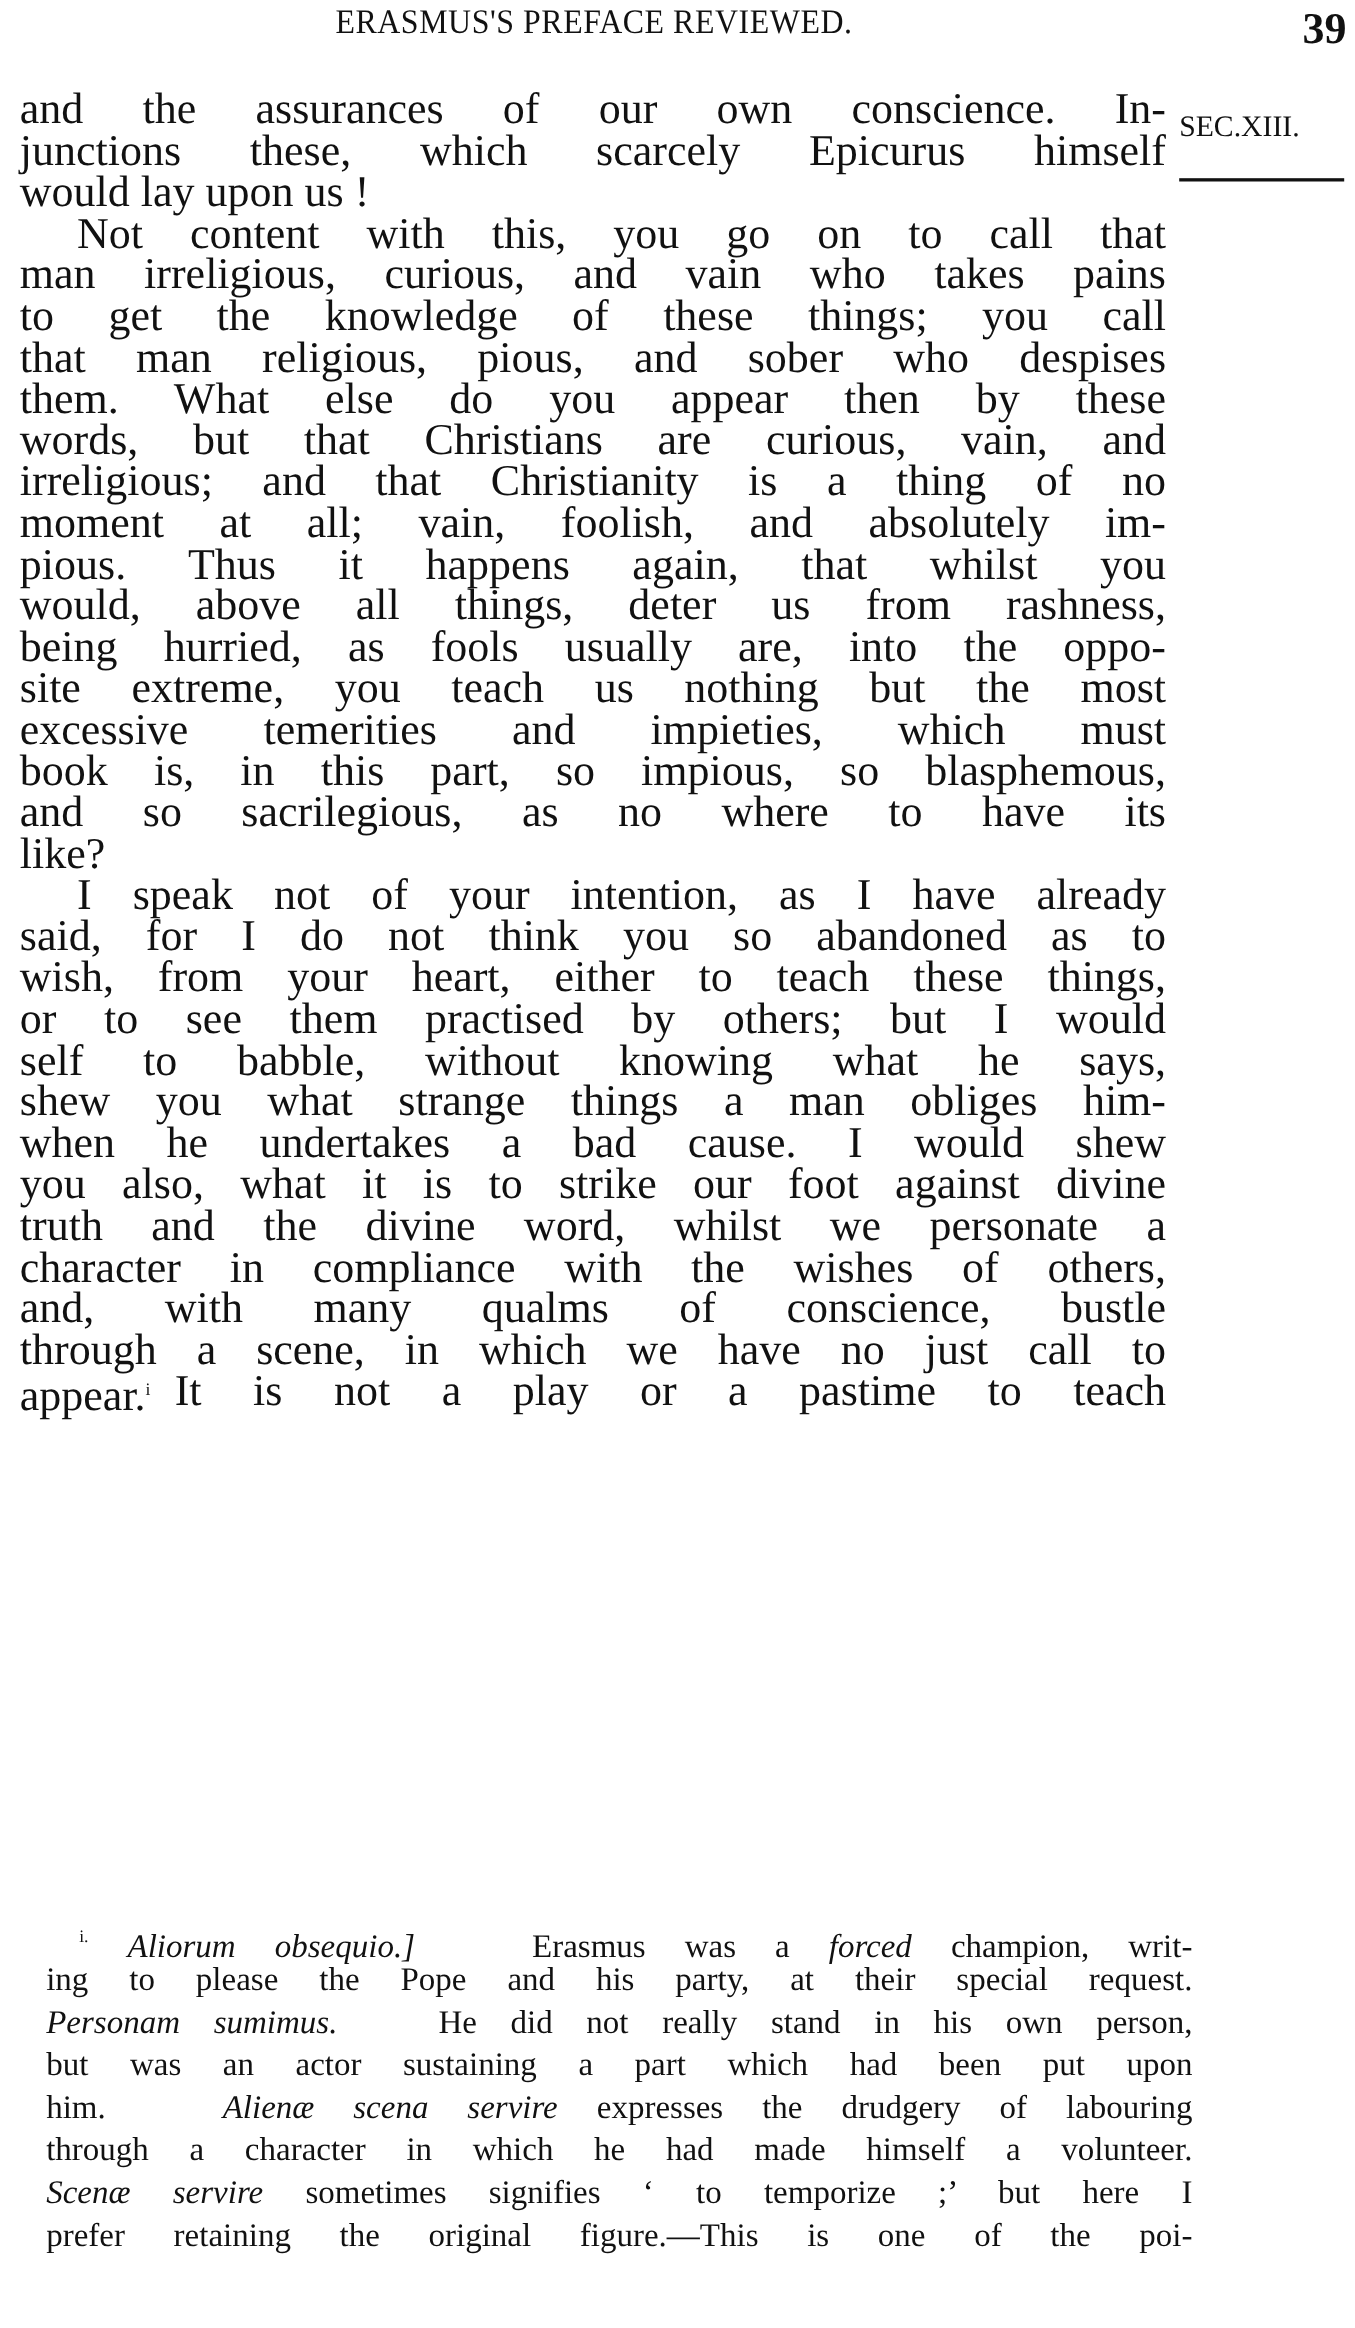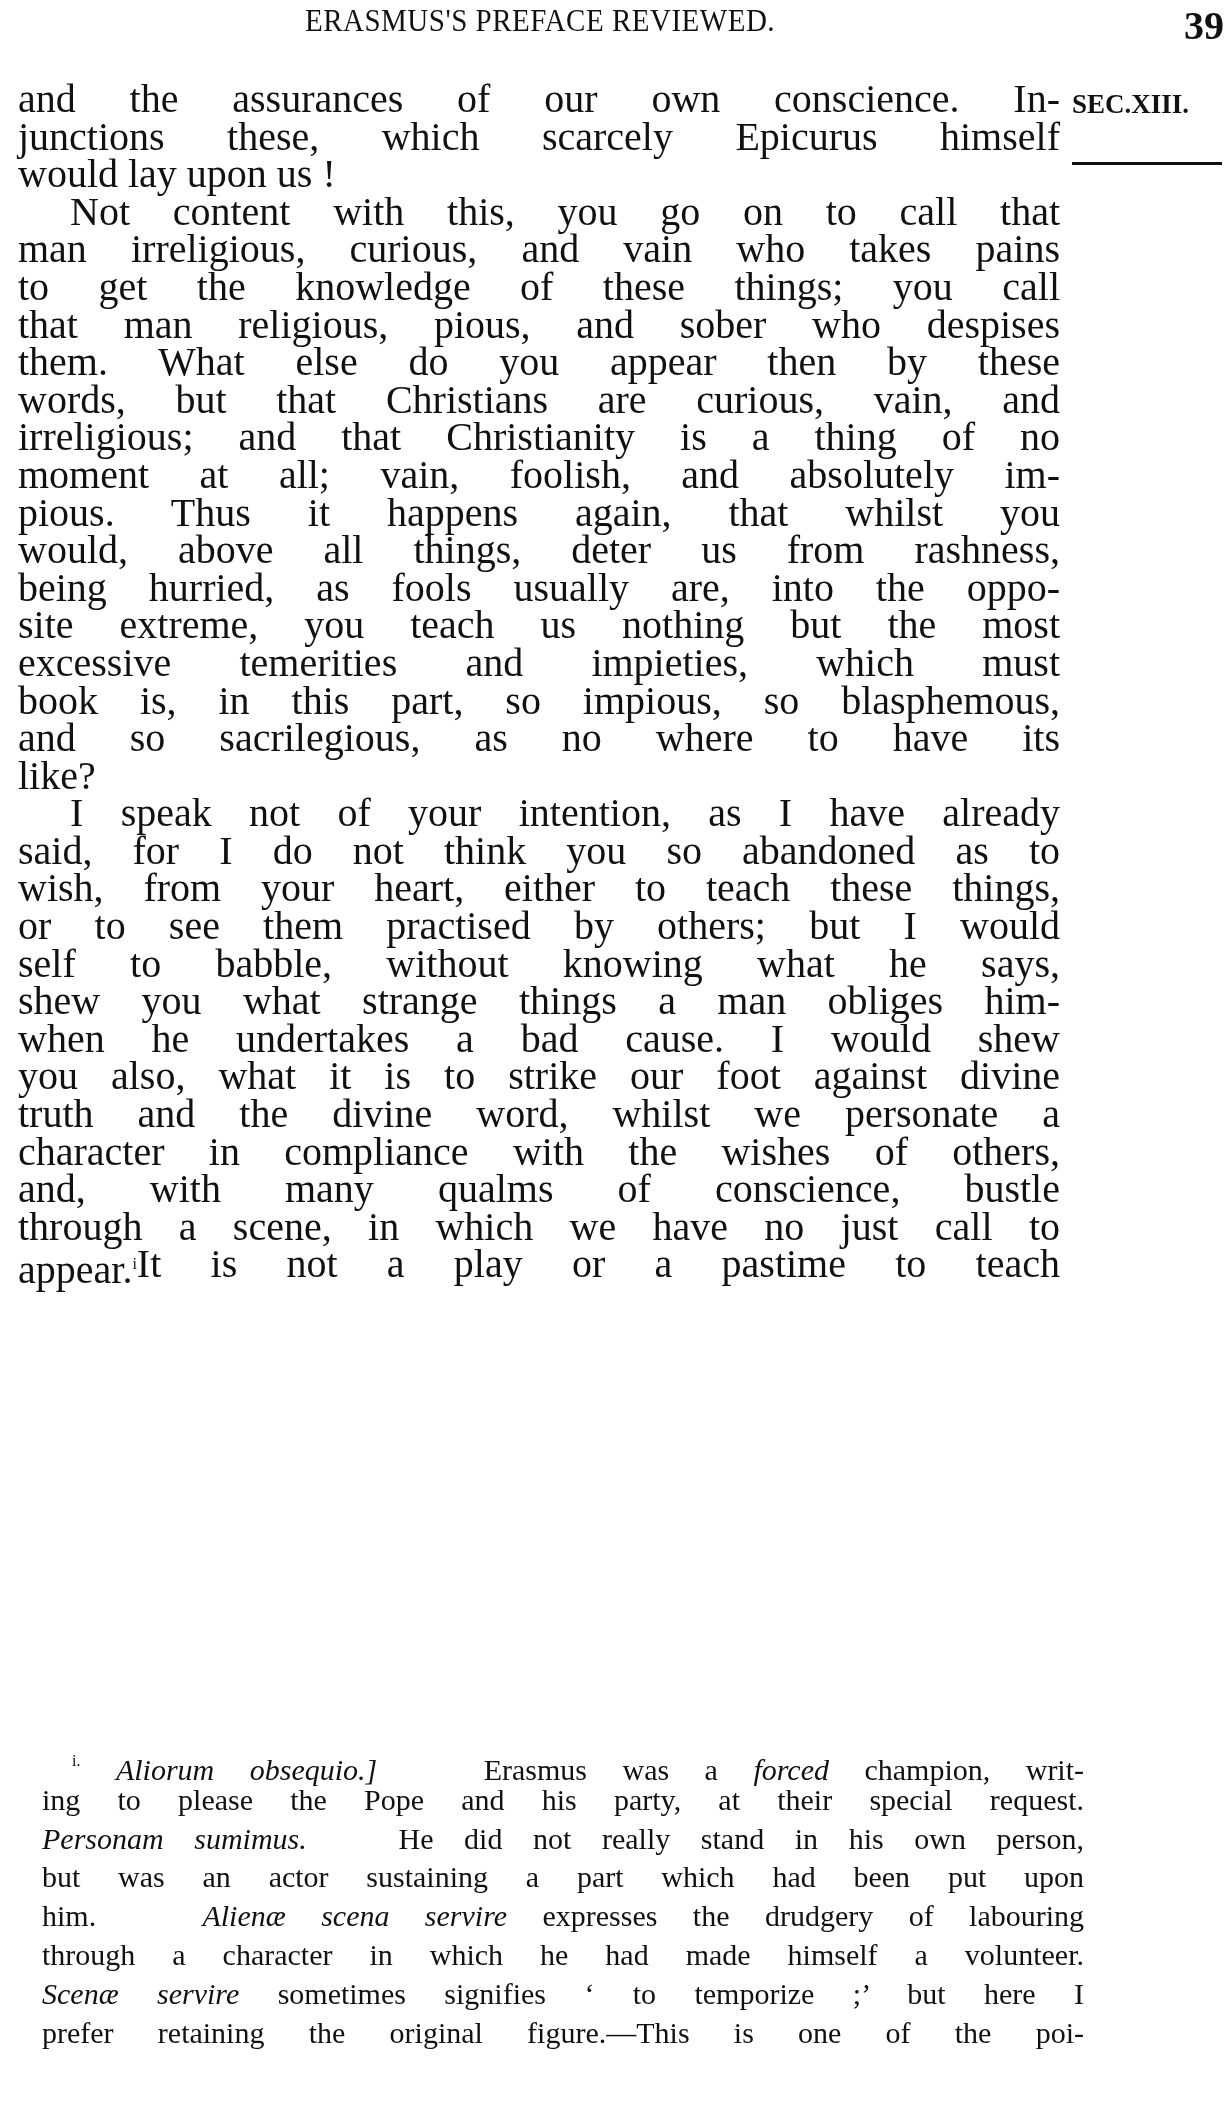--- a/index.html
+++ b/index.html
@@ -16,21 +16,21 @@
     position: absolute; top: 2px; right: 8px; font-size: 40px; font-weight: bold;
   }
   .body-text {
     position: absolute; top: 80px; left: 18px; width: 1042px;
     font-size: 40px; line-height: 37.6px;
   }
   .line { display: block; white-space: nowrap; text-align: justify; text-align-last: justify; height: 37.6px; }
   .line.last { text-align-last: left; }
   .line.indent { padding-left: 52px; }
   .margin-note {
-    position: absolute; left: 1072px; top: 89px; font-size: 27px; font-variant: small-caps; font-weight: bold;
+    position: absolute; left: 1072px; top: 100px; font-size: 27px; font-variant: small-caps;
   }
   .margin-rule {
     position: absolute; left: 1072px; top: 162px; width: 150px; height: 3px; background: #111;
   }
   .footnote {
     position: absolute; top: 1742px; left: 18px; width: 1042px;
     font-size: 30px; line-height: 38.8px; margin-left: 24px;
   }
   .footnote .line { height: 38.8px; }
   .footnote .first { padding-left: 30px; }
@@ -73,21 +73,21 @@
   <span class="line">self to babble, without knowing what he says,</span>
   <span class="line">shew you what strange things a man obliges him-</span>
   <span class="line">when he undertakes a bad cause.  I would shew</span>
   <span class="line">you also, what it is to strike our foot against divine</span>
   <span class="line">truth and the divine word, whilst we personate a</span>
   <span class="line">character in compliance with the wishes of others,</span>
   <span class="line">and, with many qualms of conscience, bustle</span>
   <span class="line">through a scene, in which we have no just call to</span>
   <span class="line" style="display:flex;justify-content:space-between;">
     <span><span>appear.</span><sup>i</sup></span>
-    <span style="flex:1;text-align:justify;text-align-last:justify;">It is not a play or a pastime to teach</span>
+    <span style="flex:1;margin-left:22px;text-align:justify;text-align-last:justify;">It is not a play or a pastime to teach</span>
   </span>
 </div>
 
 <div class="footnote">
   <span class="line first">
     <sup>i.</sup>
     <i>Aliorum obsequio.]</i>&nbsp;&nbsp;
     <span>Erasmus was a</span>
     <i>forced</i>
     <span>champion, writ-</span>

